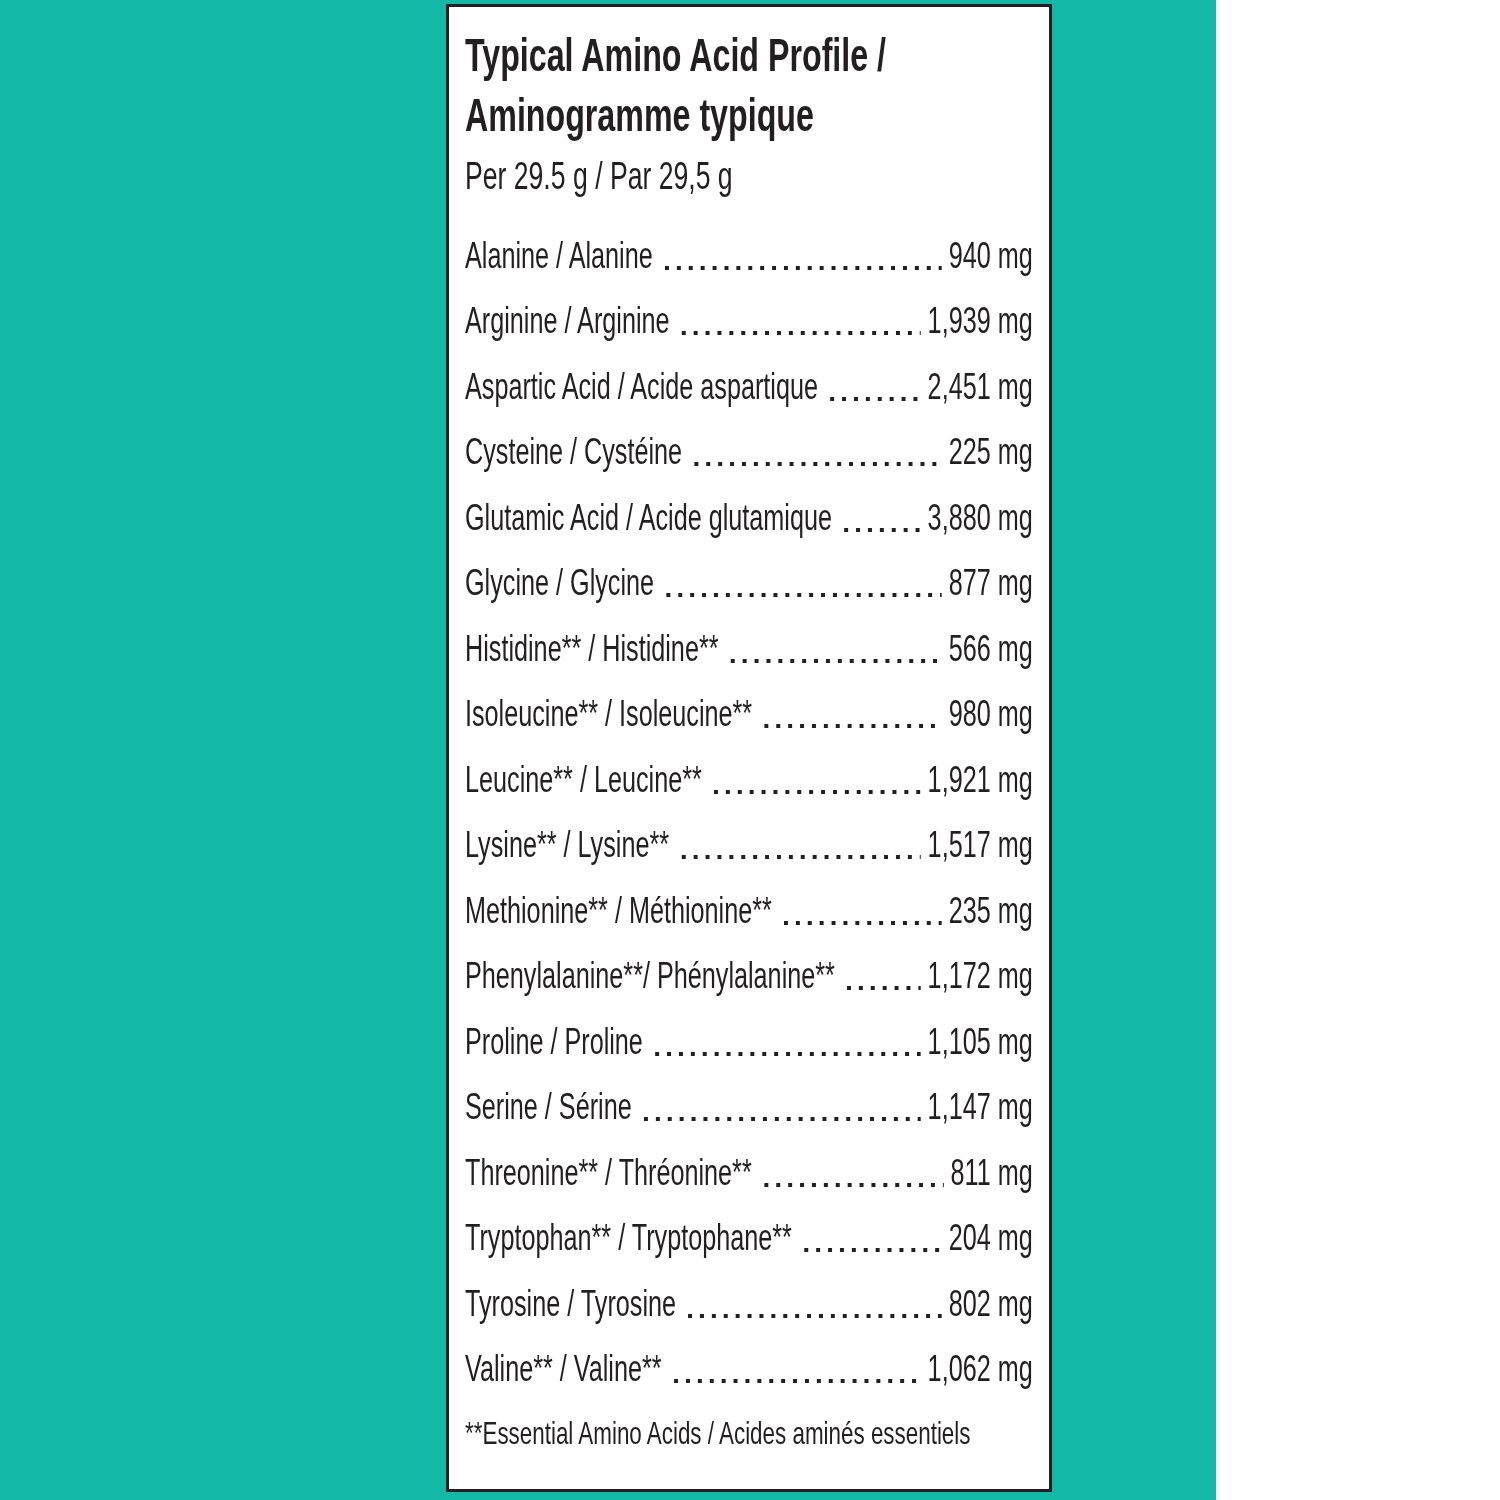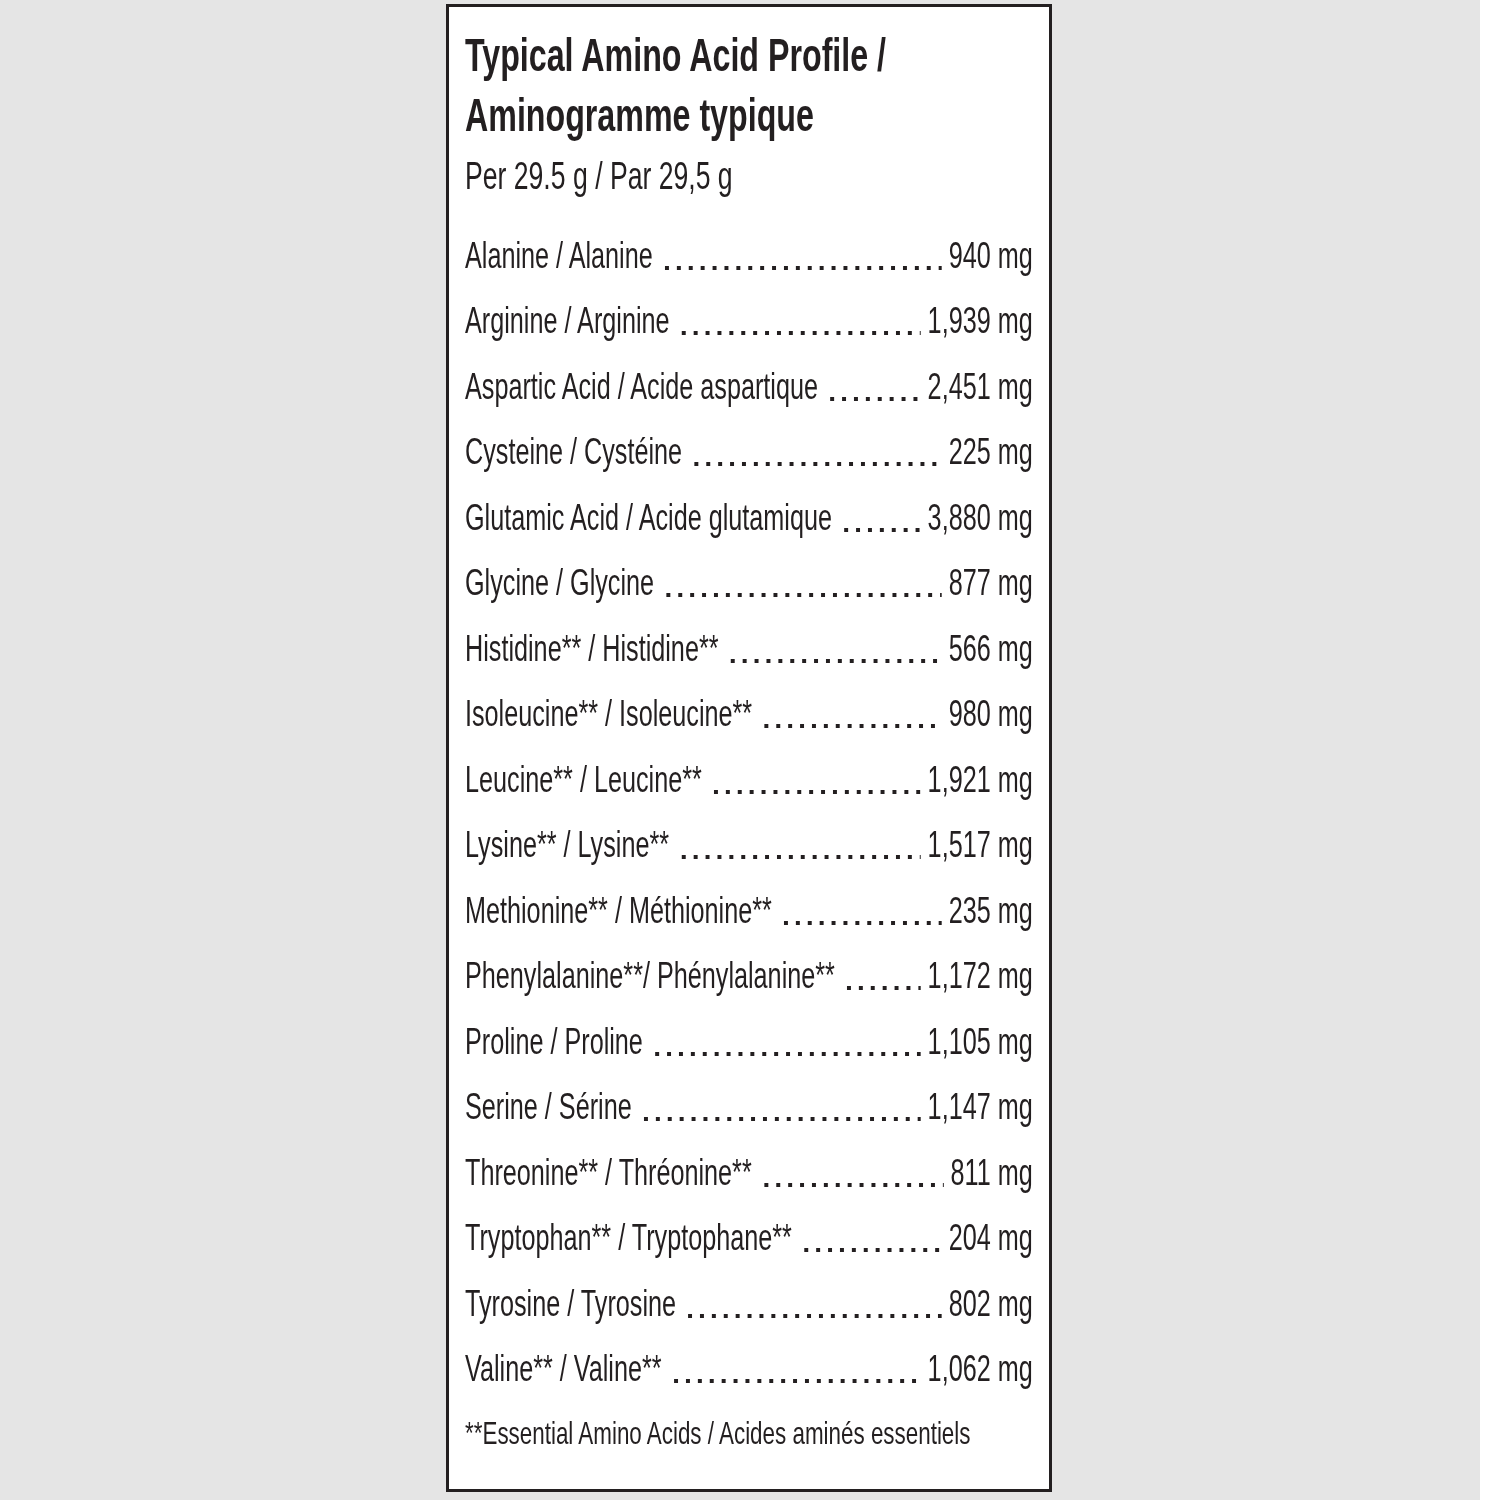--- a/index.html
+++ b/index.html
@@ -8,23 +8,23 @@
     background: #ffffff;
   }
   body {
     width: 1500px;
     height: 1500px;
     font-family: "Liberation Sans", "DejaVu Sans", sans-serif;
     color: #231f20;
     position: relative;
   }
   .canvas {
-    width: 1480px;
+    width: 1216px;
     height: 1500px;
-    background: #e5e5e5;
+    background: #14b8a6;
     position: relative;
   }
   .label-box {
     position: absolute;
     left: 446px;
     top: 4px;
     width: 606px;
     height: 1488px;
     box-sizing: border-box;
     border: 3px solid #231f20;

